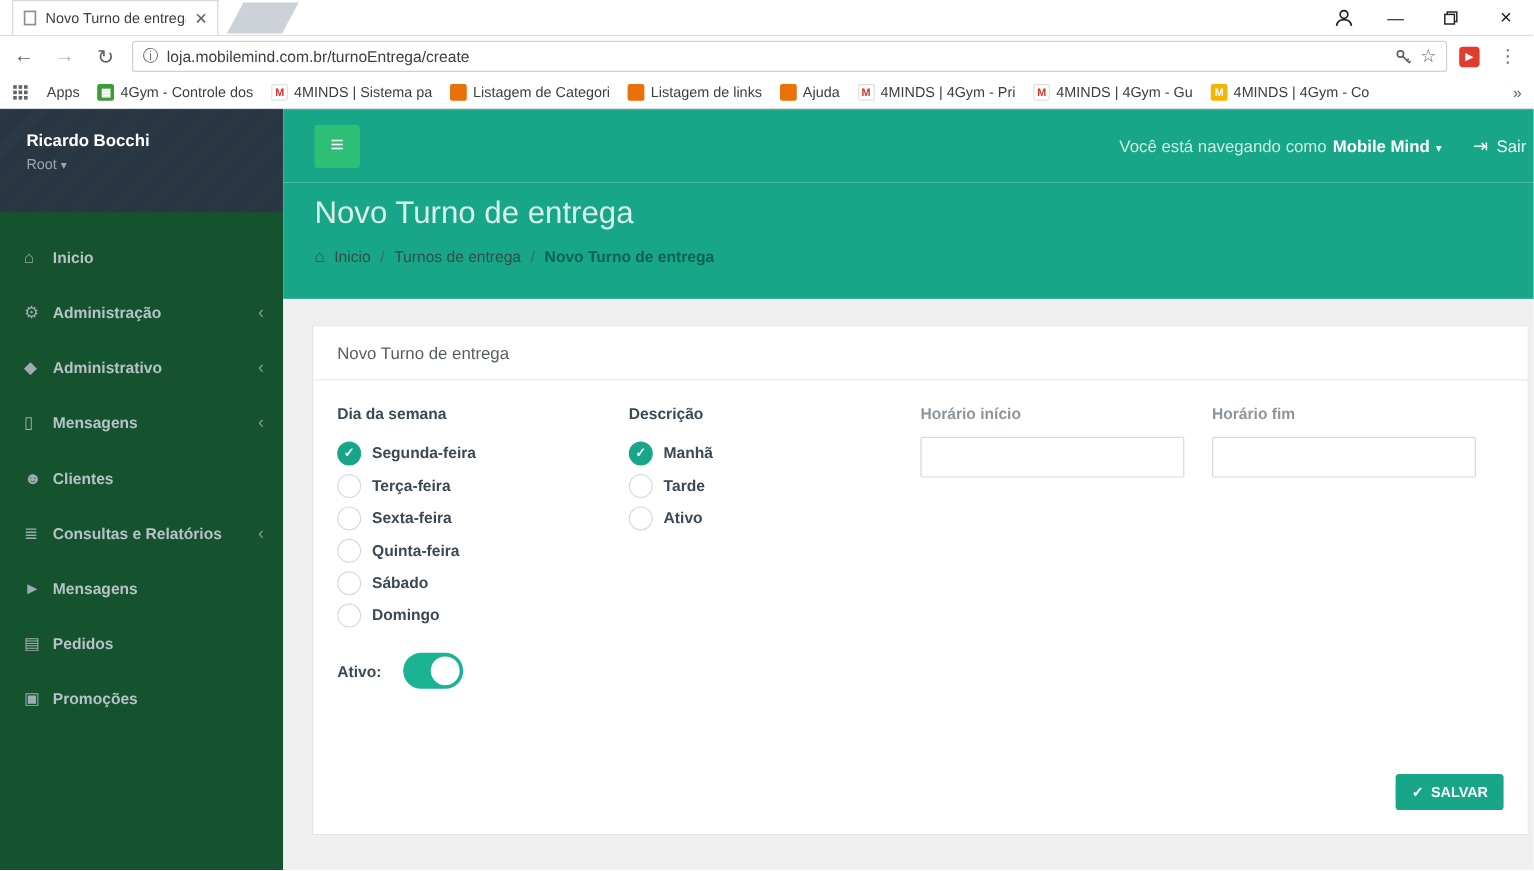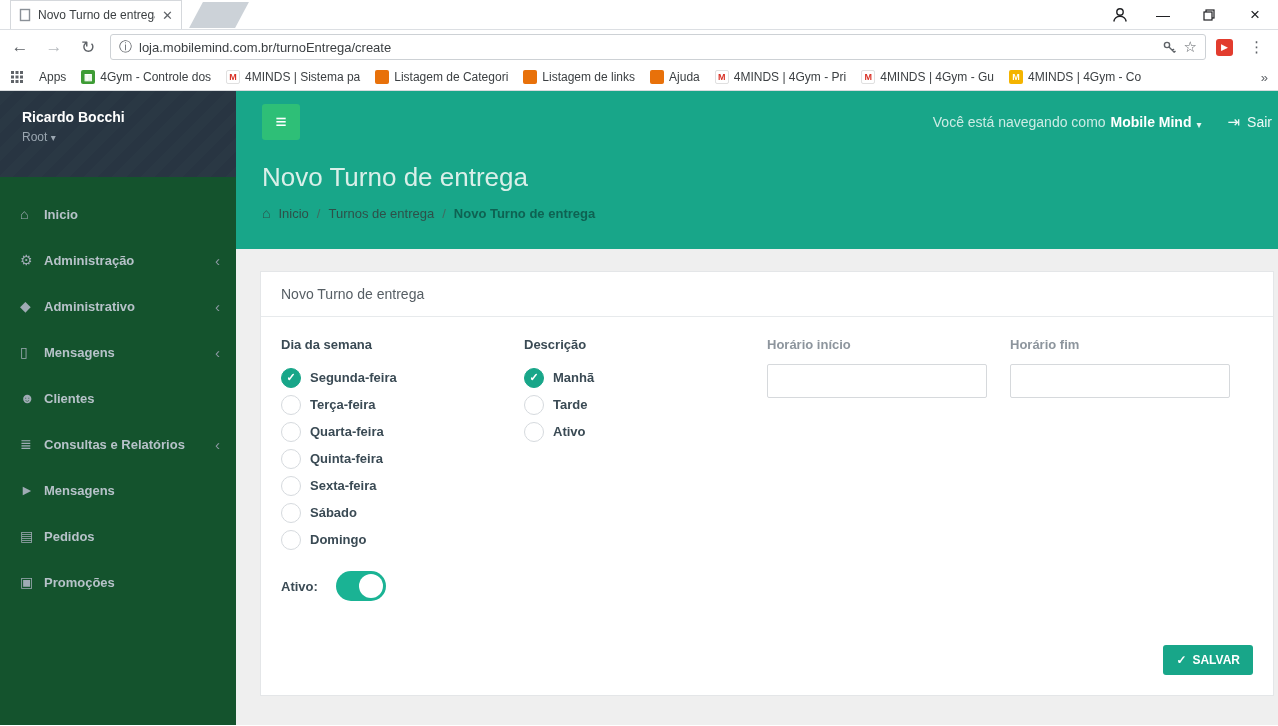--- a/index.html
+++ b/index.html
@@ -279,29 +279,25 @@
                     <span>✓</span>
                   </span>
                 <span class="radio-lbl">Segunda-feira</span>
               </div>
               <div class="radio-row">
                 <span class="radio"></span>
                 <span class="radio-lbl">Terça-feira</span>
               </div>
               <div class="radio-row">
                 <span class="radio"></span>
-                <span class="radio-lbl">Quarta-feira</span>
+                <span class="radio-lbl">Sexta-feira</span>
               </div>
               <div class="radio-row">
                 <span class="radio"></span>
                 <span class="radio-lbl">Quinta-feira</span>
-              </div>
-              <div class="radio-row">
-                <span class="radio"></span>
-                <span class="radio-lbl">Sexta-feira</span>
               </div>
               <div class="radio-row">
                 <span class="radio"></span>
                 <span class="radio-lbl">Sábado</span>
               </div>
               <div class="radio-row">
                 <span class="radio"></span>
                 <span class="radio-lbl">Domingo</span>
               </div>
             </div>

